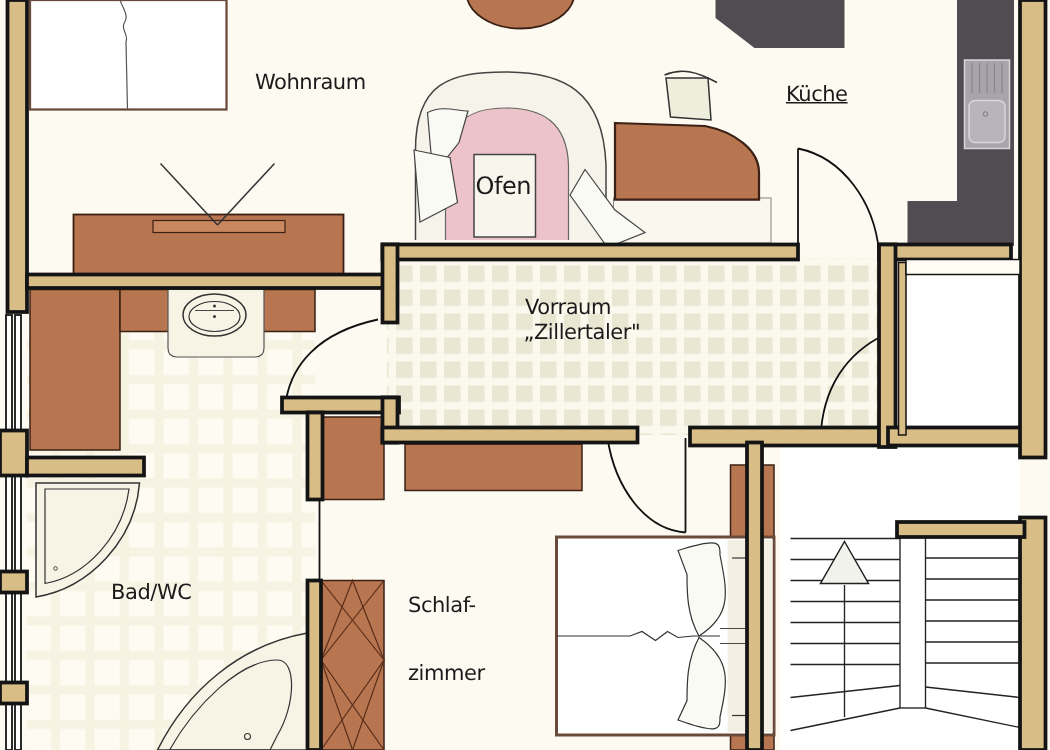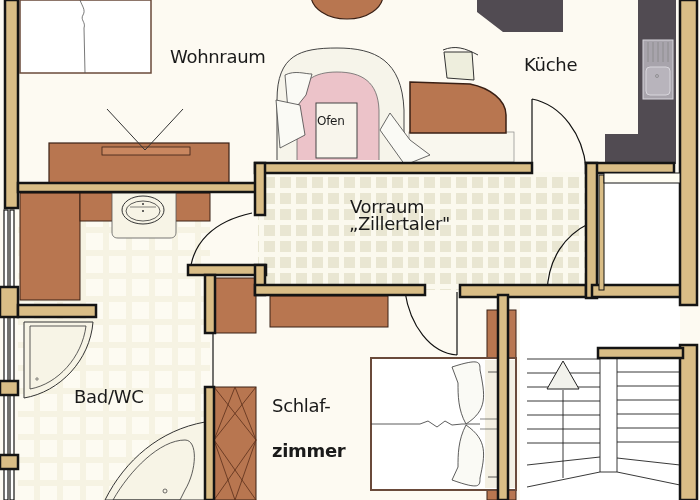--- a/index.html
+++ b/index.html
@@ -1,18 +1,18 @@
 <!DOCTYPE html>
 <html><head>
 <meta charset="utf-8">
 <style>
   html, body { margin:0; padding:0; }
   body { width:700px; height:500px; overflow:hidden; background:#fdfaf2; font-family:"DejaVu Sans", sans-serif; }
   #plan { position:absolute; left:0; top:0; width:700px; height:500px; }
-  .label { position:absolute; font-family:"DejaVu Sans", sans-serif; font-size:18px; color:#1a1a1a; letter-spacing:-0.3px; white-space:nowrap; line-height:1.15; }
+  .label { position:absolute; font-family:"DejaVu Sans", sans-serif; font-size:14px; color:#1a1a1a; letter-spacing:-0.3px; white-space:nowrap; line-height:1.15; }
 </style>
 </head>
 <body>
 
 <svg id="plan" viewBox="0 0 700 500" xmlns="http://www.w3.org/2000/svg">
   <defs>
     <pattern id="tilesBad" x="14" y="0" width="23" height="23" patternUnits="userSpaceOnUse">
       <rect width="23" height="23" fill="#f6f3e3"></rect>
       <rect x="3" y="3" width="17" height="17" fill="#fdfbf2"></rect>
     </pattern>
@@ -200,19 +200,19 @@
 
     <rect x="680" y="0" width="17" height="305"></rect>
     <rect x="680" y="345" width="17" height="155"></rect>
     <rect x="598" y="348" width="85" height="10"></rect>
   </g>
 
   <rect x="604" y="173" width="76" height="10" fill="#fffdf3" stroke="#141414" stroke-width="1"></rect>
 </svg>
 
 <div class="label" style="left:170px; top:47px;">Wohnraum</div>
-<div class="label" style="left:524px; top:55px;">Küche</div>
-<div class="label" style="left:317px; top:115px; font-size:12px;">Ofen</div>
+<div class="label" style="left:524px; top:55px;text-decoration:underline;">Küche</div>
+<div class="label" style="left:317px; top:115px; font-size:16px;">Ofen</div>
 <div class="label" style="left:350px; top:197px;">Vorraum</div>
 <div class="label" style="left:349px; top:214px;">„Zillertaler"</div>
 <div class="label" style="left:74px; top:387px;">Bad/WC</div>
 <div class="label" style="left:272px; top:396px;">Schlaf-</div>
-<div class="label" style="left:272px; top:441px;font-weight:bold;">zimmer</div>
+<div class="label" style="left:272px; top:441px;">zimmer</div>
 
 </body></html>

